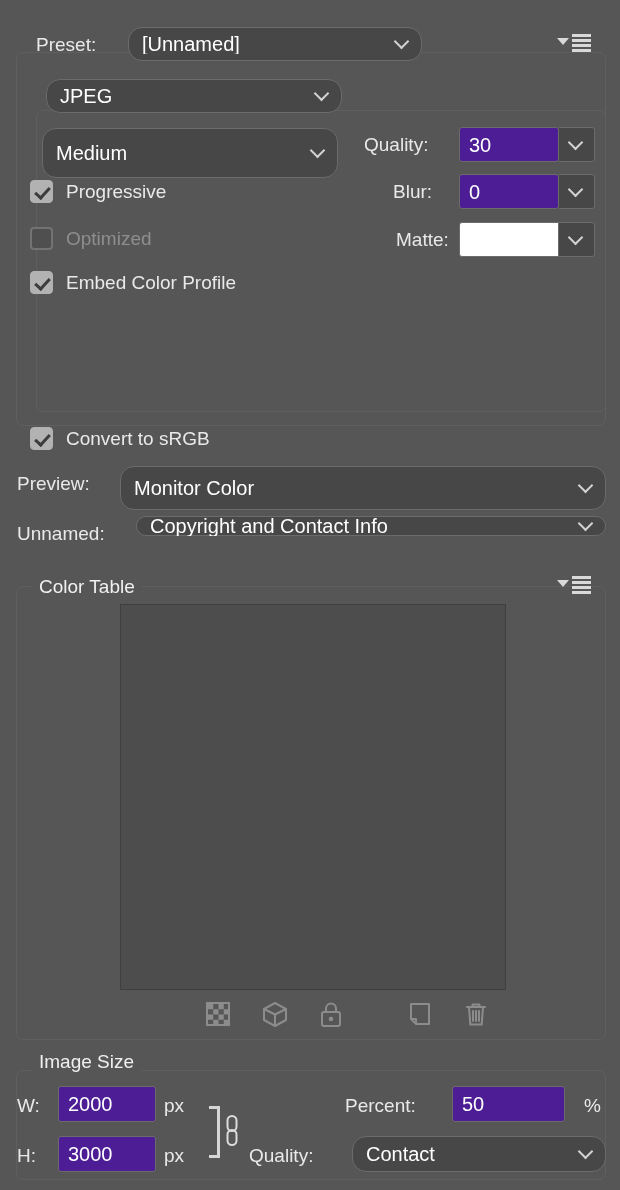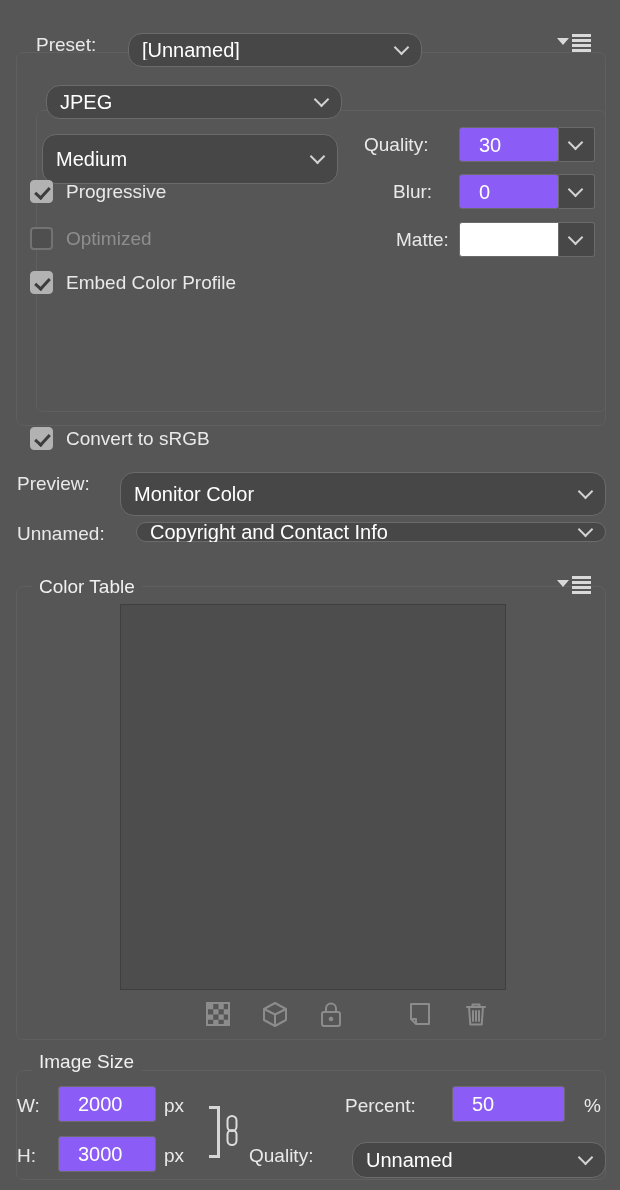--- a/index.html
+++ b/index.html
@@ -51,21 +51,20 @@
 
   
   .dd {
     position: absolute;
     background: #474747;
     border: 1px solid #6b6b6b;
     border-radius: 14px;
     box-sizing: border-box;
     display: flex;
     align-items: center;
-    margin-top: 6px;
   }
   .dd .val {
     font-size: 20px;
     color: #ffffff;
     padding-left: 13px;
     white-space: nowrap;
     overflow: hidden;
     line-height: 1;
   }
   .chev {
@@ -86,29 +85,29 @@
     transform: rotate(45deg);
   }
 
   
   .fieldwrap {
     position: absolute;
     display: flex;
     box-sizing: border-box;
   }
   .txtfield {
-    background: #8b5cf6;
+    background: #4c1d95;
     border: 1px solid #6b6b6b;
     border-radius: 3px;
     box-sizing: border-box;
     display: flex;
     align-items: center;
     font-size: 20px;
     color: #ffffff;
-    padding-left: 19px;
+    padding-left: 9px;
     line-height: 1;
     white-space: nowrap;
     overflow: hidden;
   }
   .ddbtn {
     background: #474747;
     border: 1px solid #6b6b6b;
     border-left: none;
     border-radius: 0 3px 3px 0;
     box-sizing: border-box;
@@ -379,17 +378,17 @@
       <rect x="5.5" y="16" width="9" height="15" rx="4.5" fill="none" stroke="#dcdcdc" stroke-width="2"></rect>
     </svg>
   </div>
 
   <div class="lbl" style="left:345px; top:1096px;text-align:center;">Percent:</div>
   <div class="txtfield" style="position:absolute; left:452px; top:1086px; width:113px; height:36px;">50</div>
   <div class="unit" style="left:584px; top:1096px;">%</div>
 
   <div class="lbl" style="left:249px; top:1146px;">Quality:</div>
   <div class="dd" style="left:352px; top:1136px; width:254px; height:36px;">
-    <span class="val">Unnamed</span>
+    <span class="val">Contact</span>
     <span class="chev"></span>
   </div>
 
 </div>
 
 </body></html>

